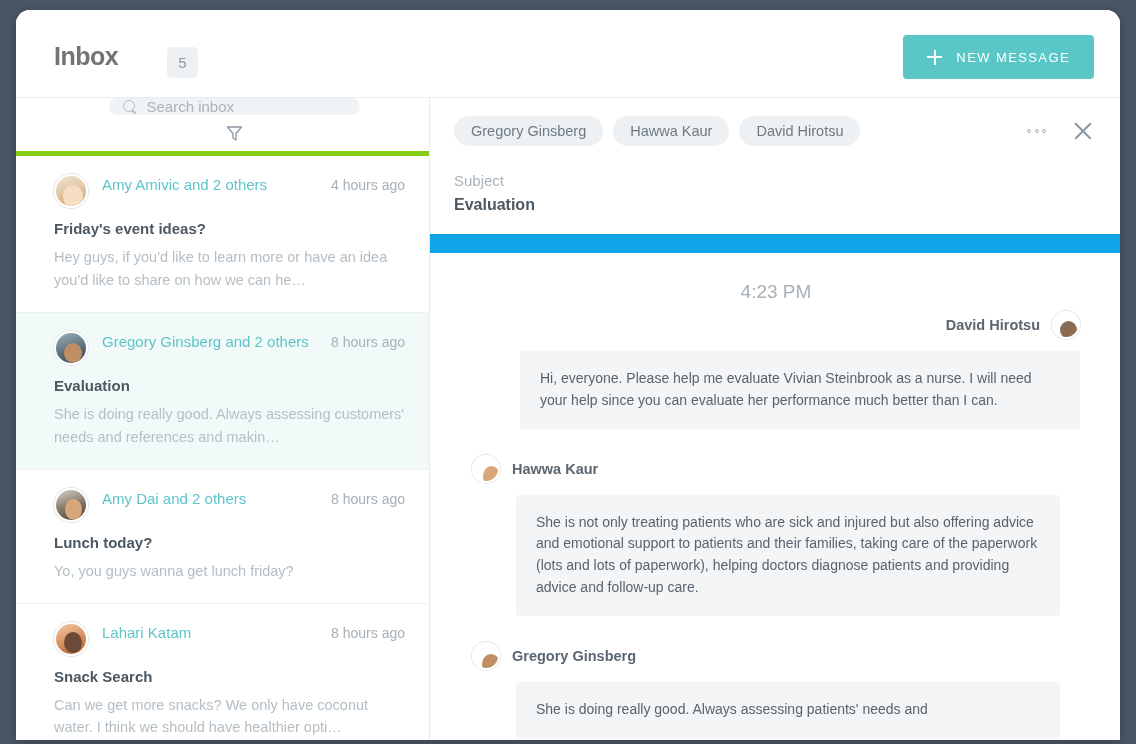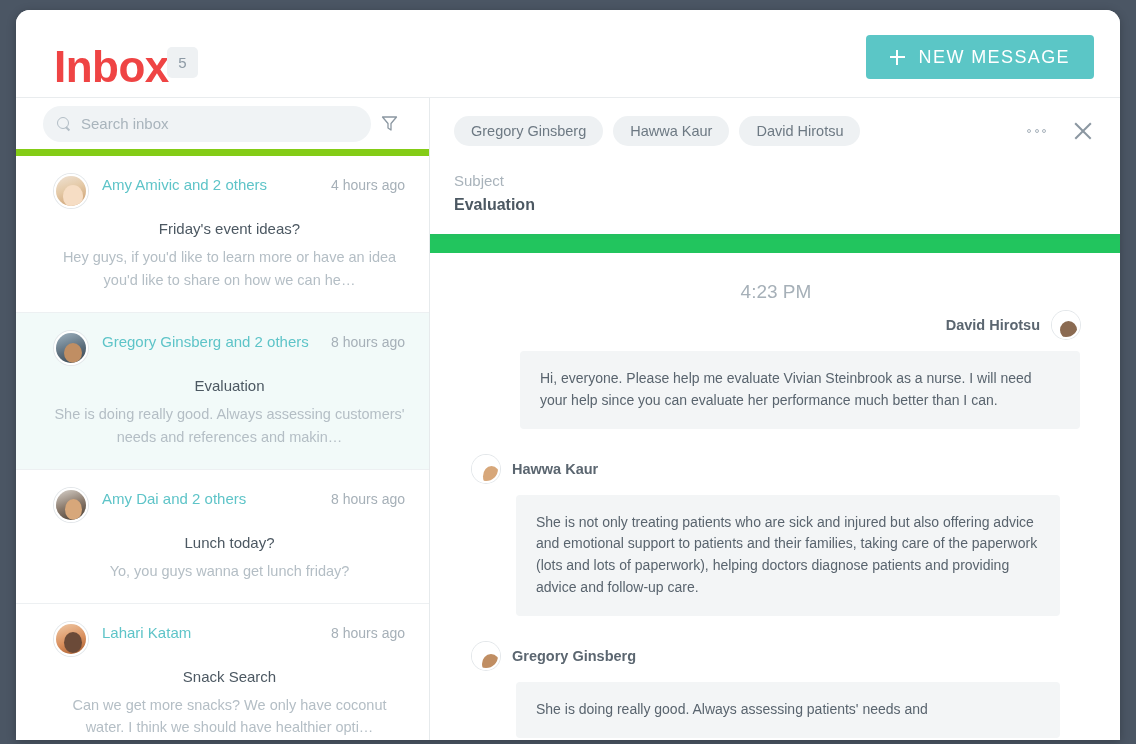--- a/index.html
+++ b/index.html
@@ -21,36 +21,36 @@
 
   
   .topbar {
     position: relative;
     height: 88px;
     border-bottom: 1px solid #e9ecee;
     background: #fff;
   }
   .page-title {
     position: absolute; left: 38px; top: 32px;
-    font-size: 44px; font-weight: bold; color: #ef4444;
+    font-size: 25px; font-weight: bold; color: #737373;
     letter-spacing: -0.5px;
   }
   .title-badge {
     position: absolute; left: 151px; top: 37px;
     min-width: 31px; height: 31px;
     background: #eef1f3; border-radius: 5px;
     color: #8d9aa5; font-size: 15px;
     display: flex; align-items: center; justify-content: center;
     padding: 0 8px;
   }
   .new-message-btn {
     position: absolute; right: 26px; top: 25px;
     height: 44px; padding: 0 24px;
     background: #5bc6c6; border: none; border-radius: 4px;
-    color: #ffffff; font-size: 18px; letter-spacing: 1.4px;
+    color: #ffffff; font-size: 13px; letter-spacing: 1.4px;
     display: flex; align-items: center; gap: 14px;
     cursor: pointer;
     font-family: "Liberation Sans", sans-serif;
   }
   .plus-icon {
     position: relative; width: 15px; height: 15px; display: inline-block;
   }
   .plus-icon::before, .plus-icon::after {
     content: ""; position: absolute; background: #ffffff;
   }
@@ -63,22 +63,23 @@
   
   .list-pane {
     width: 414px; height: 100%;
     border-right: 1px solid #e6eaec;
     background: #fff;
     position: relative;
     overflow: hidden;
   }
   .search-row {
     height: 58px; display: flex; align-items: center;
-    padding: 0 22px 0 27px;
-    border-bottom: 7px solid #84cc16;
+    padding: 0 22px 0 45px;
+    border-bottom: 5px solid #84cc16;
+    flex-direction: column;
   }
   .search-box {
     flex: 1; height: 36px;
     background: #f0f3f5; border-radius: 18px;
     display: flex; align-items: center; padding: 0 14px;
     position: relative;
   }
   .search-icon {
     width: 14px; height: 14px; margin-right: 10px; flex: none;
     position: relative;
@@ -93,21 +94,21 @@
     transform-origin: left center;
   }
   .search-input {
     border: none; outline: none; background: transparent;
     font-size: 15px; color: #5b6670; width: 100%;
     font-family: "Liberation Sans", sans-serif;
   }
   .search-input::placeholder { color: #a9b4bc; }
   .filter-icon { width: 36px; height: 36px; display:flex; align-items:center; justify-content:center; cursor:pointer; }
 
-  .conv-list { position: absolute; top: 58px; left: 0; right: 0; bottom: 0; overflow: hidden; text-align: center; }
+  .conv-list { position: absolute; top: 58px; left: 0; right: 0; bottom: 0; overflow: hidden; }
   .conv-item {
     padding: 20px 24px 20px 38px;
     border-bottom: 1px solid #edf0f2;
     cursor: pointer;
     background: #fff;
     position: relative;
   }
   .conv-item.selected { background: #f2faf9; }
   .conv-head { display: flex; align-items: flex-start; }
   .avatar {
@@ -117,25 +118,25 @@
     box-shadow: 0 0 0 1px #e3e7ea;
     overflow: hidden; position: relative;
   }
   .avatar .face {
     position: absolute; inset: 0;
   }
   .conv-meta { flex: 1; min-width: 0; }
   .conv-top-line { display: flex; align-items: baseline; justify-content: space-between; gap: 10px; }
   .conv-from { color: #5ec4c8; font-size: 15px; white-space: nowrap; overflow: hidden; text-overflow: ellipsis; }
   .conv-time { color: #a6b0b8; font-size: 14px; white-space: nowrap; flex: none; }
-  .conv-subject { color: #4c5862; font-size: 15px; font-weight: normal; margin-top: 12px; }
+  .conv-subject { color: #4c5862; font-size: 15px; font-weight: bold; margin-top: 12px; }
   .conv-preview { color: #b4bec5; font-size: 14.5px; line-height: 1.58; margin-top: 9px; }
 
   
-  .msg-pane { flex: 1; position: relative; background: #22c55e; overflow: hidden; }
+  .msg-pane { flex: 1; position: relative; background: #0ea5e9; overflow: hidden; }
   .msg-header {
     background: #fff; padding: 18px 26px 20px 24px;
     box-shadow: 0 2px 4px rgba(80,100,120,0.07);
     position: relative; z-index: 2;
   }
   .chips-row { display: flex; align-items: center; gap: 10px; position: relative; }
   .chip {
     background: #eef1f3; border-radius: 15px;
     padding: 7px 17px; font-size: 14.5px; color: #6d7983;
     cursor: pointer; white-space: nowrap;

